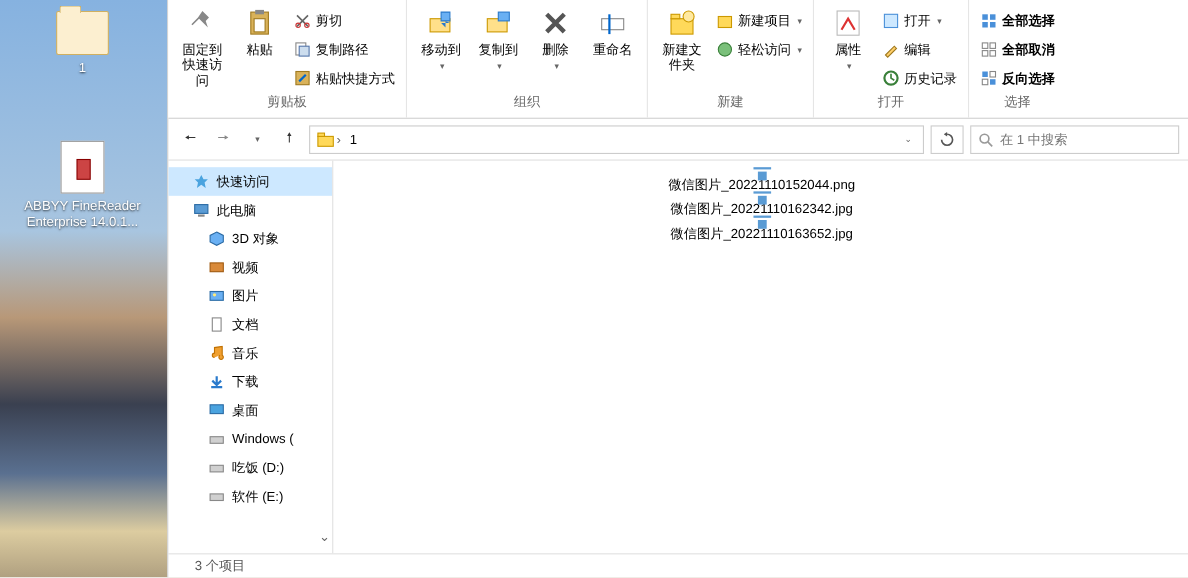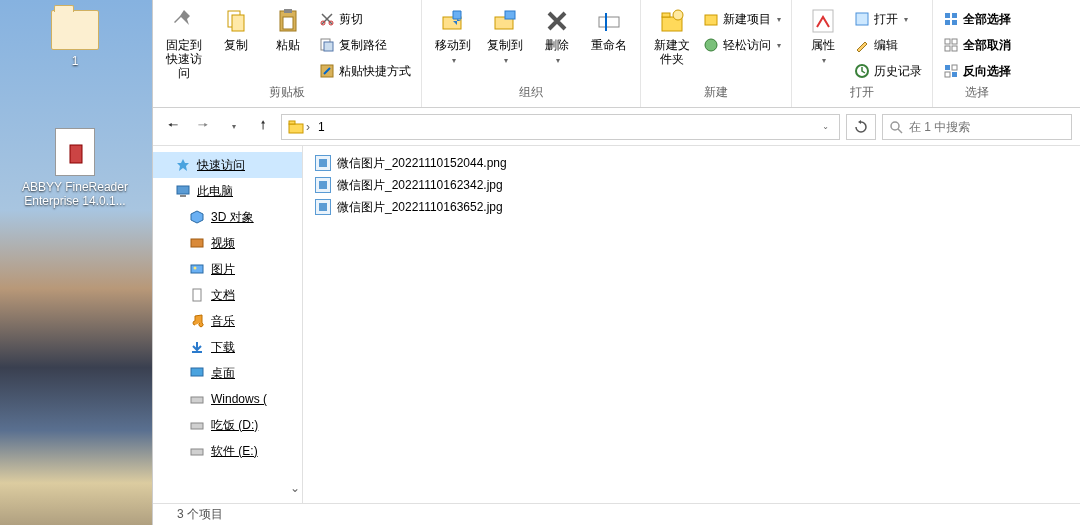--- a/index.html
+++ b/index.html
@@ -29,29 +29,29 @@
   .addrbar { display: flex; align-items: center; height: 38px; padding: 0 8px; border-bottom: 1px solid #e0e0e0; gap: 6px; }
   .navbtn { width: 24px; height: 24px; display: flex; align-items: center; justify-content: center; color: #888; cursor: pointer; }
   .navbtn.active { color: #333; }
   .crumbs { flex: 1; display: flex; align-items: center; border: 1px solid #ccc; height: 26px; padding: 0 4px; gap: 4px; }
   .crumb-seg { display: flex; align-items: center; gap: 2px; padding: 0 2px; cursor: pointer; }
   .refresh { width: 30px; height: 26px; border: 1px solid #ccc; display: flex; align-items: center; justify-content: center; cursor: pointer; }
   .search { width: 190px; height: 26px; border: 1px solid #ccc; display: flex; align-items: center; padding: 0 6px; color: #999; gap: 6px; }
   .search input { border: none; outline: none; flex: 1; color: #15803d; }
 
   .body { flex: 1; display: flex; min-height: 0; }
-  .tree { width: 150px; border-right: 1px solid #e0e0e0; padding: 6px 0 0 0; overflow: hidden; position: relative; text-decoration: underline; }
+  .tree { width: 150px; border-right: 1px solid #e0e0e0; padding: 6px 0 0 0; overflow: hidden; position: relative; }
   .tree-item { display: flex; align-items: center; gap: 6px; height: 26px; padding-left: 22px; cursor: pointer; }
   .tree-item.sel { background: #cde8ff; }
   .tree-item.sub { padding-left: 36px; }
   .tree-ic { width: 16px; height: 16px; display:flex; align-items:center; justify-content:center; }
   .tree-scroll { position:absolute; right:2px; bottom:8px; color:#666; }
 
   .files { flex: 1; padding: 6px 10px; }
-  .file-row { display: flex; align-items: center; gap: 6px; height: 22px; padding-left: 2px; cursor: pointer; }
+  .file-row { display: flex; align-items: center; gap: 6px; height: 22px; padding-left: 2px; cursor: pointer; flex-direction: column; }
   .file-ic { width: 16px; height: 16px; border: 1px solid #5a9bd4; background: #eaf3fb; position: relative; }
   .file-ic::after { content:""; position:absolute; left:3px; top:3px; width:8px; height:8px; background:#5a9bd4; }
 
   .status { height: 22px; border-top: 1px solid #e0e0e0; display: flex; align-items: center; padding: 0 24px; color: #555; }
 
   
   .svg { display:block; }
 </style>
 </head>
 <body>
@@ -79,29 +79,20 @@
 
     <div class="ribbon-group">
       <div class="ribbon-row">
         <div class="ribbon-big">
           <div class="ic">
               <svg width="28" height="28">
                 <path d="M14 3 L20 9 L17 12 L19 18 L11 10 L5 16 L4 15 L10 9 L14 3 Z" fill="#888"></path>
               </svg>
             </div>
           <span>固定到快速访问</span>
-        </div>
-        <div class="ribbon-big">
-          <div class="ic">
-              <svg width="28" height="28">
-                <rect x="6" y="4" width="12" height="16" fill="#fff" stroke="#c90"></rect>
-                <rect x="10" y="8" width="12" height="16" fill="#ffe9a8" stroke="#c90"></rect>
-              </svg>
-            </div>
-          <span>复制</span>
         </div>
         <div class="ribbon-big">
           <div class="ic">
               <svg width="28" height="28">
                 <rect x="6" y="4" width="16" height="20" fill="#d9b25a" stroke="#a07a20"></rect>
                 <rect x="10" y="2" width="8" height="4" fill="#888"></rect>
                 <rect x="9" y="10" width="10" height="12" fill="#fff" stroke="#a07a20"></rect>
               </svg>
             </div>
           <span>粘贴</span>

